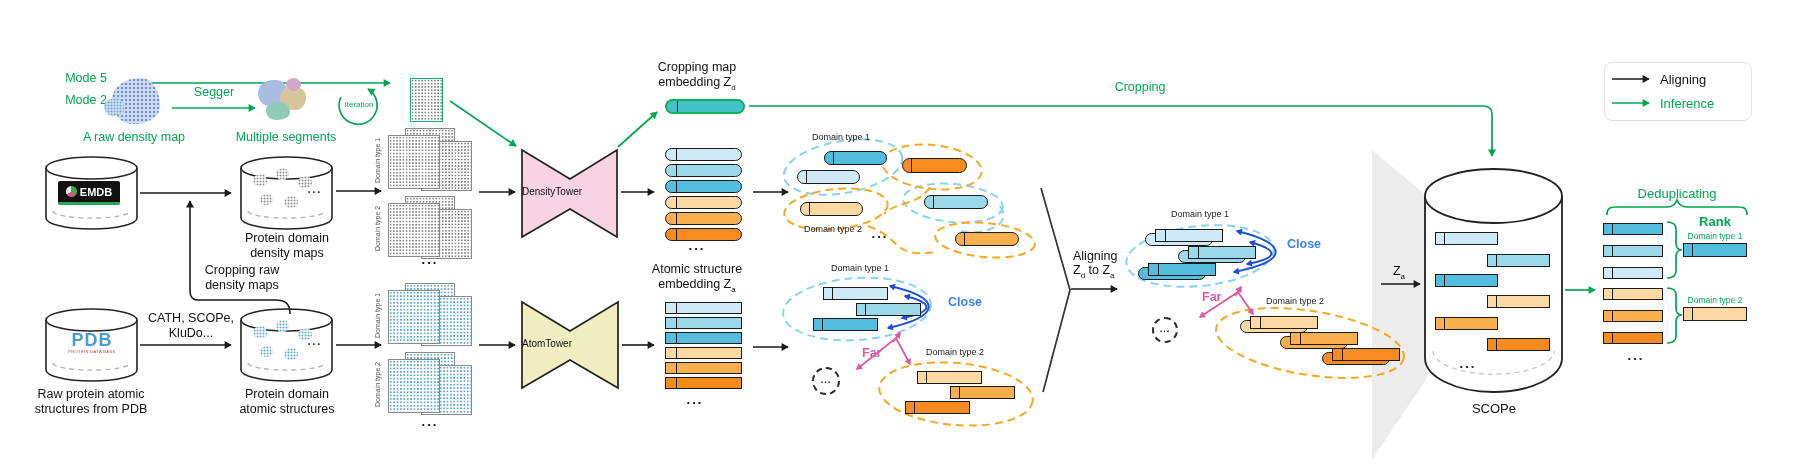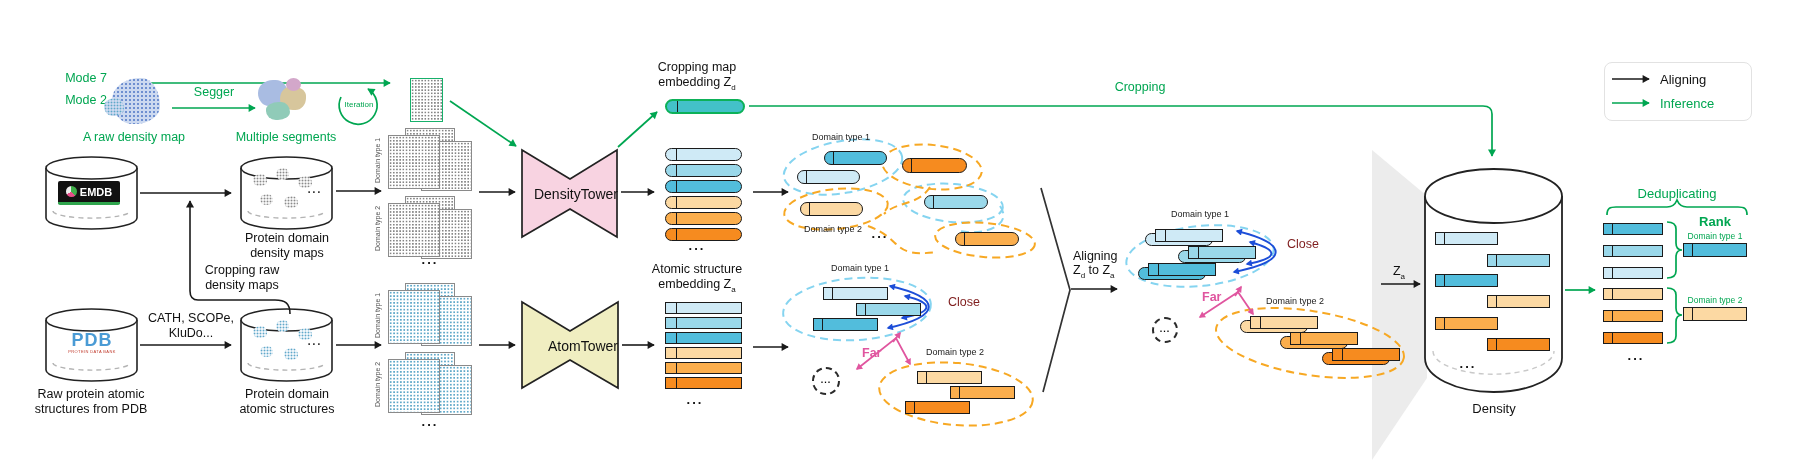--- a/index.html
+++ b/index.html
@@ -22,23 +22,23 @@
   .dotc{position:absolute;border:2px dashed #2a2a2a;border-radius:50%;display:flex;align-items:center;justify-content:center;box-sizing:border-box}
   .dotc span{font-weight:700;font-size:9px;letter-spacing:1px;margin-top:-3px}
   .rotlab{position:absolute;width:12px;height:64px;writing-mode:vertical-rl;transform:rotate(180deg);font-size:7px;color:#555;text-align:center}
   .pgroup{position:absolute;width:85px;height:64px}
   .pbox{position:absolute;background:#fff;border:1.4px solid #8a8a8a;box-sizing:border-box}
   .spkg{background-image:radial-gradient(#858585 0.8px,transparent 1.15px);background-size:3.2px 3.2px}
   .spkb{background-image:radial-gradient(#5fa8c9 0.8px,transparent 1.15px);background-size:3.4px 3.4px}
   .blob{position:absolute}
   .gblob{background-color:#f4f4f4;background-image:radial-gradient(#8a8a8a 0.8px,transparent 1.1px);background-size:3px 3px;border-radius:60% 40% 55% 45%/50% 65% 40% 55%}
   .bblob{background-color:#eef5fa;background-image:radial-gradient(#5fa8c9 0.8px,transparent 1.1px);background-size:3px 3px;border-radius:60% 40% 55% 45%/50% 65% 40% 55%}
-  .close{position:absolute;color:#7f1d1d;font-size:12.5px;font-weight:400}
+  .close{position:absolute;color:#3b82f6;font-size:12.5px;font-weight:700}
   .far{position:absolute;color:#e0559f;font-size:12.5px;font-weight:700}
-  .towerlab{position:absolute;font-size:14px;color:#111;text-align:right;width:96px}
+  .towerlab{position:absolute;font-size:10px;color:#111;text-align:left;width:96px}
   sub{font-size:8px;line-height:0}
   .legendbox{position:absolute;left:1604px;top:62px;width:146px;height:57px;border:1.5px solid #e2e2e2;border-radius:8px;background:#fff}
   .emdb{position:absolute;width:62px;height:21px;background:#111;border-radius:2px;display:flex;align-items:center;justify-content:center;gap:3px;color:#fff;font-weight:700;font-size:11px;border-bottom:3px solid #2fa54d}
   .emdb-ic{width:11px;height:11px;border-radius:50%;background:conic-gradient(#3fae49 0 140deg,#e54f8a 140deg 240deg,#efefef 240deg 360deg)}
   .pdb{position:absolute;width:64px;text-align:center}
   .pdb-main{font-size:18px;font-weight:800;color:#4a9bd5;letter-spacing:1px;line-height:1}
   .pdb-tag{font-size:4px;color:#c0392b;letter-spacing:0.4px}
 </style>
 </head>
 <body>
@@ -152,21 +152,21 @@
     </g>
 
     <g stroke="#e0559f" stroke-width="1.8" fill="none">
       <path d="M857,369 L896,338 L910,364" marker-start="url(#ap)" marker-end="url(#ap)"></path>
       <path d="M893,342 L900,333" marker-end="url(#ap)"></path>
       <path d="M1200,317 L1238,292 L1253,314" marker-start="url(#ap)" marker-end="url(#ap)"></path>
       <path d="M1235,296 L1241,287" marker-end="url(#ap)"></path>
     </g>
   </svg>
 
-  <div class="t green" style="left:60px;top:71px;width:52px">Mode 7</div>
+  <div class="t green" style="left:60px;top:71px;width:52px">Mode 5</div>
   <div class="t green" style="left:60px;top:93px;width:52px">Mode 2</div>
   <div class="t green" style="left:186px;top:85px;width:56px">Segger</div>
   <div class="t green" style="left:334px;top:100px;width:50px;font-size:8px">Iteration</div>
   <div class="t green" style="left:63px;top:130px;width:142px">A raw density map</div>
   <div class="t green" style="left:216px;top:130px;width:140px">Multiple segments</div>
 
   <div class="blob bblob" style="left:112px;top:78px;width:48px;height:46px;background-color:#ccd9f0;background-image:radial-gradient(#6e8fd0 1px,transparent 1.3px);background-size:4px 4px"></div>
   <div class="blob bblob" style="left:104px;top:98px;width:20px;height:18px;background-color:#ccd9f0"></div>
   <div class="blob" style="left:258px;top:80px;width:30px;height:26px;background:#a9bce2;border-radius:55% 45% 60% 40%/55% 60% 40% 55%"></div>
   <div class="blob" style="left:280px;top:86px;width:26px;height:24px;background:#d7c69c;border-radius:50% 60% 45% 55%/60% 45% 55% 50%"></div>
@@ -316,21 +316,21 @@
 
   <div class="t" style="left:1384px;top:264px;width:30px"><span>Z</span><sub>a</sub></div>
 
   <div class="bar" style="left: 1435px; top: 232px; width: 63px; height: 13px; background: rgb(207, 234, 246);"></div>
   <div class="bar" style="left: 1487px; top: 254px; width: 63px; height: 13px; background: rgb(154, 216, 234);"></div>
   <div class="bar" style="left: 1435px; top: 274px; width: 63px; height: 13px; background: rgb(82, 189, 220);"></div>
   <div class="bar" style="left: 1487px; top: 295px; width: 63px; height: 13px; background: rgb(252, 217, 163);"></div>
   <div class="bar" style="left: 1435px; top: 317px; width: 63px; height: 13px; background: rgb(251, 174, 77);"></div>
   <div class="bar" style="left: 1487px; top: 338px; width: 63px; height: 13px; background: rgb(246, 139, 31);"></div>
   <div class="dots" style="left:1448px;top:356px;width:40px">...</div>
-  <div class="t" style="left:1449px;top:401px;width:90px;font-size:13px">Density</div>
+  <div class="t" style="left:1449px;top:401px;width:90px;font-size:13px">SCOPe</div>
 
   <div class="t green" style="left:1607px;top:186px;width:140px;font-size:13px">Deduplicating</div>
   <div class="bar" style="left: 1603px; top: 223px; width: 60px; height: 12px; background: rgb(82, 189, 220);"></div>
   <div class="bar" style="left: 1603px; top: 245px; width: 60px; height: 12px; background: rgb(154, 216, 234);"></div>
   <div class="bar" style="left: 1603px; top: 267px; width: 60px; height: 12px; background: rgb(207, 234, 246);"></div>
   <div class="bar" style="left: 1603px; top: 288px; width: 60px; height: 12px; background: rgb(252, 217, 163);"></div>
   <div class="bar" style="left: 1603px; top: 310px; width: 60px; height: 12px; background: rgb(251, 174, 77);"></div>
   <div class="bar" style="left: 1603px; top: 332px; width: 60px; height: 12px; background: rgb(246, 139, 31);"></div>
   <div class="dots" style="left:1616px;top:348px;width:40px">...</div>
   <div class="t green" style="left:1689px;top:214px;width:52px;font-size:13px;font-weight:700">Rank</div>

